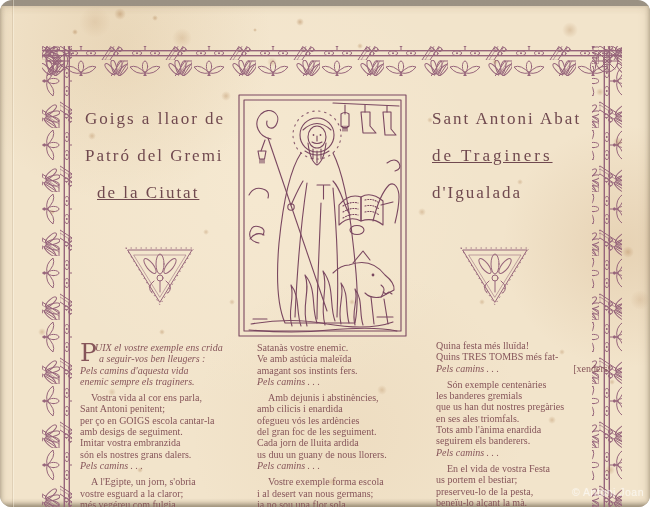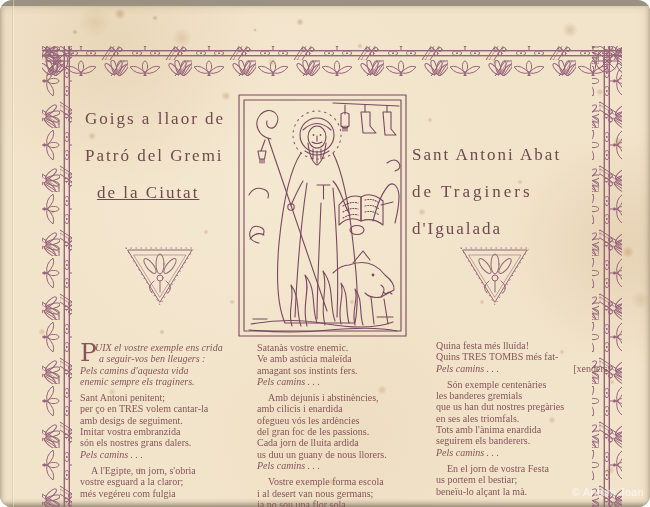--- a/index.html
+++ b/index.html
@@ -18,23 +18,23 @@
       radial-gradient(circle at 55% 85%, rgba(200,160,110,.10), rgba(200,160,110,0) 30%),
       radial-gradient(circle at 40% 35%, rgba(255,245,225,.25), rgba(255,245,225,0) 45%),
       var(--paper);
     box-shadow:0 -3px 5px rgba(60,50,35,.45) inset, -4px 0 8px rgba(120,95,55,.12) inset, 4px 0 10px rgba(120,95,55,.10) inset;}
   .fold-line{position:absolute;left:12px;top:0;width:1px;height:100%;background:rgba(120,90,60,.14);box-shadow:1px 0 0 rgba(255,250,235,.4);}
   .deco{position:absolute;left:0;top:0;}
   .spot{position:absolute;border-radius:50%;pointer-events:none;}
   .title-block{position:absolute;color:var(--title-ink);font-size:17px;letter-spacing:2px;}
   .tline{height:37px;line-height:24px;white-space:nowrap;}
   .title-left{left:85px;top:107px;}
-  .title-right{left:412px;top:107px;margin-top:36px;}
+  .title-right{left:432px;top:107px;}
   .title-left .tline:nth-child(3){padding-left:12px;text-decoration:underline;}
-  .title-right .tline:nth-child(2){letter-spacing:3px;}
+  .title-right .tline:nth-child(2){letter-spacing:3px;text-decoration:underline;}
   .col{position:absolute;color:var(--text-ink);font-size:10px;line-height:11.3px;width:175px;}
   .col-1{left:80px;top:342px;}
   .col-2{left:257px;top:342px;}
   .col-3{left:436px;top:340px;}
   .stanza{position:relative;margin-bottom:5px;}
   .line{white-space:nowrap;}
   .line.flexline{display:flex;justify-content:space-between;white-space:nowrap;}
   .it{font-style:italic;}
   .dropcap{position:absolute;left:0;top:0;font-size:25px;line-height:22px;font-style:normal;font-family:"DejaVu Serif", serif;color:var(--text-ink);}
   .rt{font-style:normal;}
@@ -199,22 +199,23 @@
   </svg>
 
   <div class="col col-1">
       <div class="stanza">
         <div class="line it" style="padding-left: 15px;"><span class="dropcap">P</span><span>UIX el vostre exemple ens crida</span></div>
         <div class="line it" style="padding-left: 19px;"><span>a seguir-vos ben lleugers :</span></div>
         <div class="line it"><span>Pels camins d'aquesta vida</span></div>
         <div class="line it"><span>enemic sempre els traginers.</span></div>
       </div>
       <div class="stanza">
+        <div class="line" style="padding-left: 11px;"><span>Vostra vida al cor ens parla,</span></div>
         <div class="line"><span>Sant Antoni penitent;</span></div>
-        <div class="line"><span>per ço en TRES volem cantar-la</span></div>
+        <div class="line"><span>per ço en GOIGS escola cantar-la</span></div>
         <div class="line"><span>amb desigs de seguiment.</span></div>
         <div class="line"><span>Imitar vostra embranzida</span></div>
         <div class="line"><span>són els nostres grans dalers.</span></div>
         <div class="line it"><span>Pels camins . . .</span></div>
       </div>
       <div class="stanza">
         <div class="line" style="padding-left: 11px;"><span>A l'Egipte, un jorn, s'obria</span></div>
         <div class="line"><span>vostre esguard a la claror;</span></div>
         <div class="line"><span>més vegéreu com fulgia</span></div>
       </div>
@@ -223,21 +224,21 @@
       <div class="stanza">
         <div class="line"><span>Satanàs vostre enemic.</span></div>
         <div class="line"><span>Ve amb astúcia maleïda</span></div>
         <div class="line"><span>amagant sos instints fers.</span></div>
         <div class="line it"><span>Pels camins . . .</span></div>
       </div>
       <div class="stanza">
         <div class="line" style="padding-left: 11px;"><span>Amb dejunis i abstinències,</span></div>
         <div class="line"><span>amb cilicis i enardida</span></div>
         <div class="line"><span>ofegueu vós les ardències</span></div>
-        <div class="line"><span>del gran foc de les passions.</span></div>
+        <div class="line"><span>del gran foc de les seguiment.</span></div>
         <div class="line"><span>Cada jorn de lluita ardida</span></div>
         <div class="line"><span>us duu un guany de nous llorers.</span></div>
         <div class="line it"><span>Pels camins . . .</span></div>
       </div>
       <div class="stanza">
         <div class="line" style="padding-left: 11px;"><span>Vostre exemple forma escola</span></div>
         <div class="line"><span>i al desert van nous germans;</span></div>
         <div class="line"><span>ja no sou una flor sola,</span></div>
       </div>
     </div>
@@ -253,22 +254,23 @@
       <div class="stanza">
         <div class="line" style="padding-left: 11px;"><span>Són exemple centenàries</span></div>
         <div class="line"><span>les banderes gremials</span></div>
         <div class="line"><span>que us han dut nostres pregàries</span></div>
         <div class="line"><span>en ses ales triomfals.</span></div>
         <div class="line"><span>Tots amb l'ànima enardida</span></div>
         <div class="line"><span>seguirem els banderers.</span></div>
         <div class="line it"><span>Pels camins . . .</span></div>
       </div>
       <div class="stanza">
-        <div class="line" style="padding-left: 11px;"><span>En el jorn de vostra Festa</span></div>
+        <div class="line" style="padding-left: 11px;"><span>En el vida de vostra Festa</span></div>
         <div class="line"><span>us portem el bestiar;</span></div>
+        <div class="line"><span>preserveu-lo de la pesta,</span></div>
         <div class="line"><span>beneïu-lo alçant la mà.</span></div>
       </div>
     </div>
 
   <div class="watermark">© Antoni Joan</div>
 <div class="spot" style="left: 114px; top: 8px; width: 12px; height: 12px; background: radial-gradient(circle, rgba(158, 104, 52, 0.35) 0%, rgba(158, 104, 52, 0) 70%);"></div>
     <div class="spot" style="left: 172px; top: 28px; width: 20px; height: 20px; background: radial-gradient(circle, rgba(158, 104, 52, 0.18) 0%, rgba(158, 104, 52, 0) 70%);"></div>
     <div class="spot" style="left: 296px; top: 18px; width: 8px; height: 8px; background: radial-gradient(circle, rgba(158, 104, 52, 0.4) 0%, rgba(158, 104, 52, 0) 70%);"></div>
     <div class="spot" style="left: 72px; top: 29px; width: 6px; height: 6px; background: radial-gradient(circle, rgba(158, 104, 52, 0.4) 0%, rgba(158, 104, 52, 0) 70%);"></div>
     <div class="spot" style="left: 221px; top: 91px; width: 10px; height: 10px; background: radial-gradient(circle, rgba(158, 104, 52, 0.3) 0%, rgba(158, 104, 52, 0) 70%);"></div>

